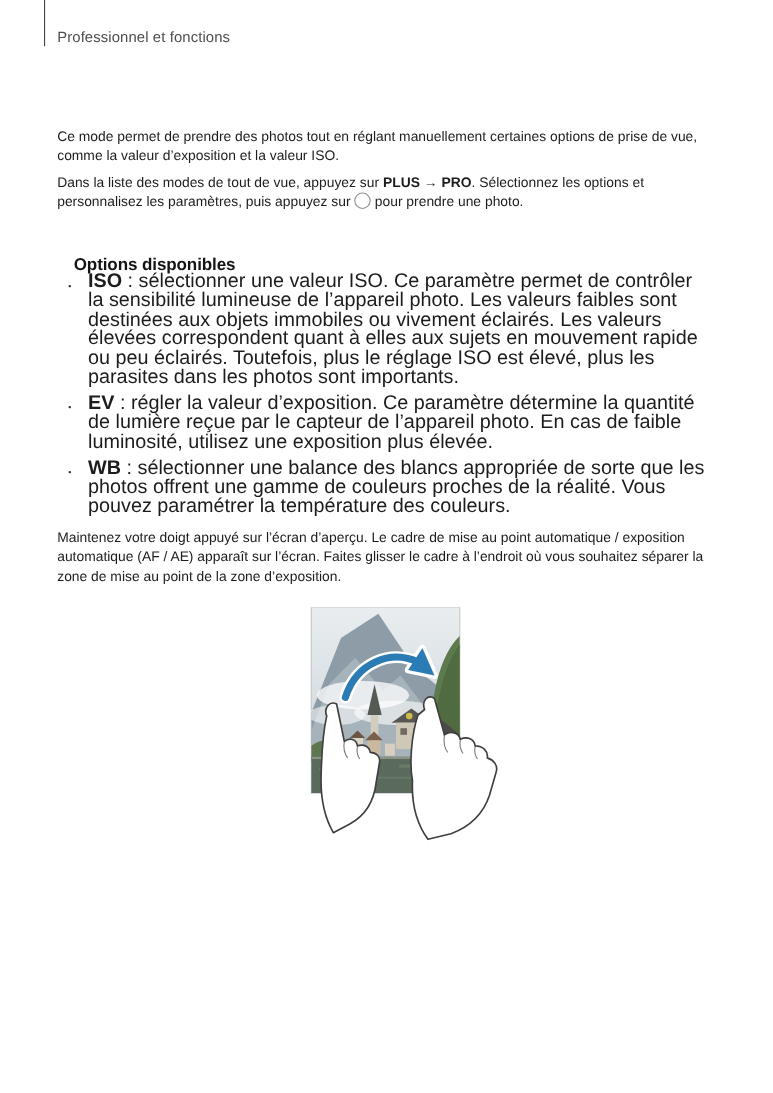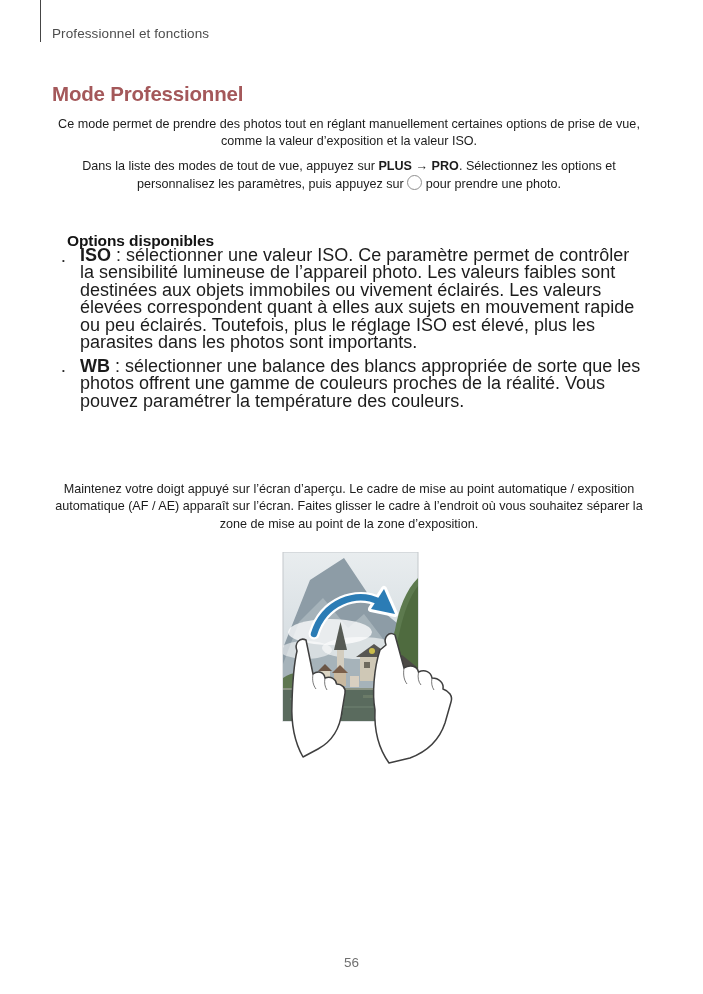--- a/index.html
+++ b/index.html
@@ -18,21 +18,21 @@
     position:absolute; left:52px; top:26px;
     font-size:13.5px; color:#4d4d4d; letter-spacing:0.1px;
   }
 
   .doc-title {
     position:absolute; left:52px; top:82px; margin:0;
     font-size:20.5px; font-weight:700; color:#a4585a; letter-spacing:-0.2px;
   }
 
   .textcol { position:absolute; left:52px; width:594px; }
-  .body-p { margin:0; font-size:12.6px; line-height:17.4px; color:#1c1c1c;text-align:center; }
+  .body-p { margin:0; font-size:12.6px; line-height:17.4px; color:#1c1c1c; }
   .bold { font-weight:700; }
 
   .p1 { top:116px; }
   .p2 { top:158px; }
 
   .shutter-icon {
     display:inline-block; width:13px; height:13px;
     border:1.6px solid #8f8f8f; border-radius:50%;
     background:#fff; vertical-align:-2.5px;
   }
@@ -68,30 +68,30 @@
   }
 </style>
 </head>
 <body>
 
 <div class="page">
 
   <div class="top-rule"></div>
   <div class="running-header">Professionnel et fonctions</div>
 
-  <h1 class="doc-title">Mode Professionnel</h1>
 
   <p class="body-p textcol p1">Ce mode permet de prendre des photos tout en réglant manuellement certaines options de prise de vue, comme la valeur d’exposition et la valeur ISO.</p>
 
   <p class="body-p textcol p2"><span>Dans la liste des modes de tout de vue, appuyez sur </span><span class="bold">PLUS</span><span> → </span><span class="bold">PRO</span><span>. Sélectionnez les options et personnalisez les paramètres, puis appuyez sur </span><span class="shutter-icon"></span><span> pour prendre une photo.</span></p>
 
   <h2 class="sub-heading h-options">Options disponibles</h2>
 
   <ul class="bullet-list">
     <li><span class="bold">ISO</span><span> : sélectionner une valeur ISO. Ce paramètre permet de contrôler la sensibilité lumineuse de l’appareil photo. Les valeurs faibles sont destinées aux objets immobiles ou vivement éclairés. Les valeurs élevées correspondent quant à elles aux sujets en mouvement rapide ou peu éclairés. Toutefois, plus le réglage ISO est élevé, plus les parasites dans les photos sont importants.</span></li>
+    <li><span class="bold">EV</span><span> : régler la valeur d’exposition. Ce paramètre détermine la quantité de lumière reçue par le capteur de l’appareil photo. En cas de faible luminosité, utilisez une exposition plus élevée.</span></li>
     <li><span class="bold">WB</span><span> : sélectionner une balance des blancs appropriée de sorte que les photos offrent une gamme de couleurs proches de la réalité. Vous pouvez paramétrer la température des couleurs.</span></li>
   </ul>
 
 
 
   <p class="body-p textcol s2p2">Maintenez votre doigt appuyé sur l’écran d’aperçu. Le cadre de mise au point automatique / exposition automatique (AF / AE) apparaît sur l’écran. Faites glisser le cadre à l’endroit où vous souhaitez séparer la zone de mise au point de la zone d’exposition.</p>
 
   <div class="illustration">
     <svg width="205" height="218" viewBox="0 0 205 218">
       <defs>
@@ -178,15 +178,14 @@
                  L121,211
                  C111,197 106,179 107,158
                  C104,142 106,116 112,98 Z" fill="#ffffff" stroke="#3f3f3f" stroke-width="1.5" stroke-linejoin="round"></path>
         <path d="M136,116 C135,123 136,128 139,132" fill="none" stroke="#3f3f3f" stroke-width="1" opacity="0.7"></path>
         <path d="M150.5,120 C149.5,126 150.5,130 153,133" fill="none" stroke="#3f3f3f" stroke-width="1" opacity="0.7"></path>
         <path d="M164,126 C163,131 164,135 166,138" fill="none" stroke="#3f3f3f" stroke-width="1" opacity="0.7"></path>
       </g>
     </svg>
   </div>
 
-  <div class="page-number">56</div>
 
 </div>
 
 </body></html>

